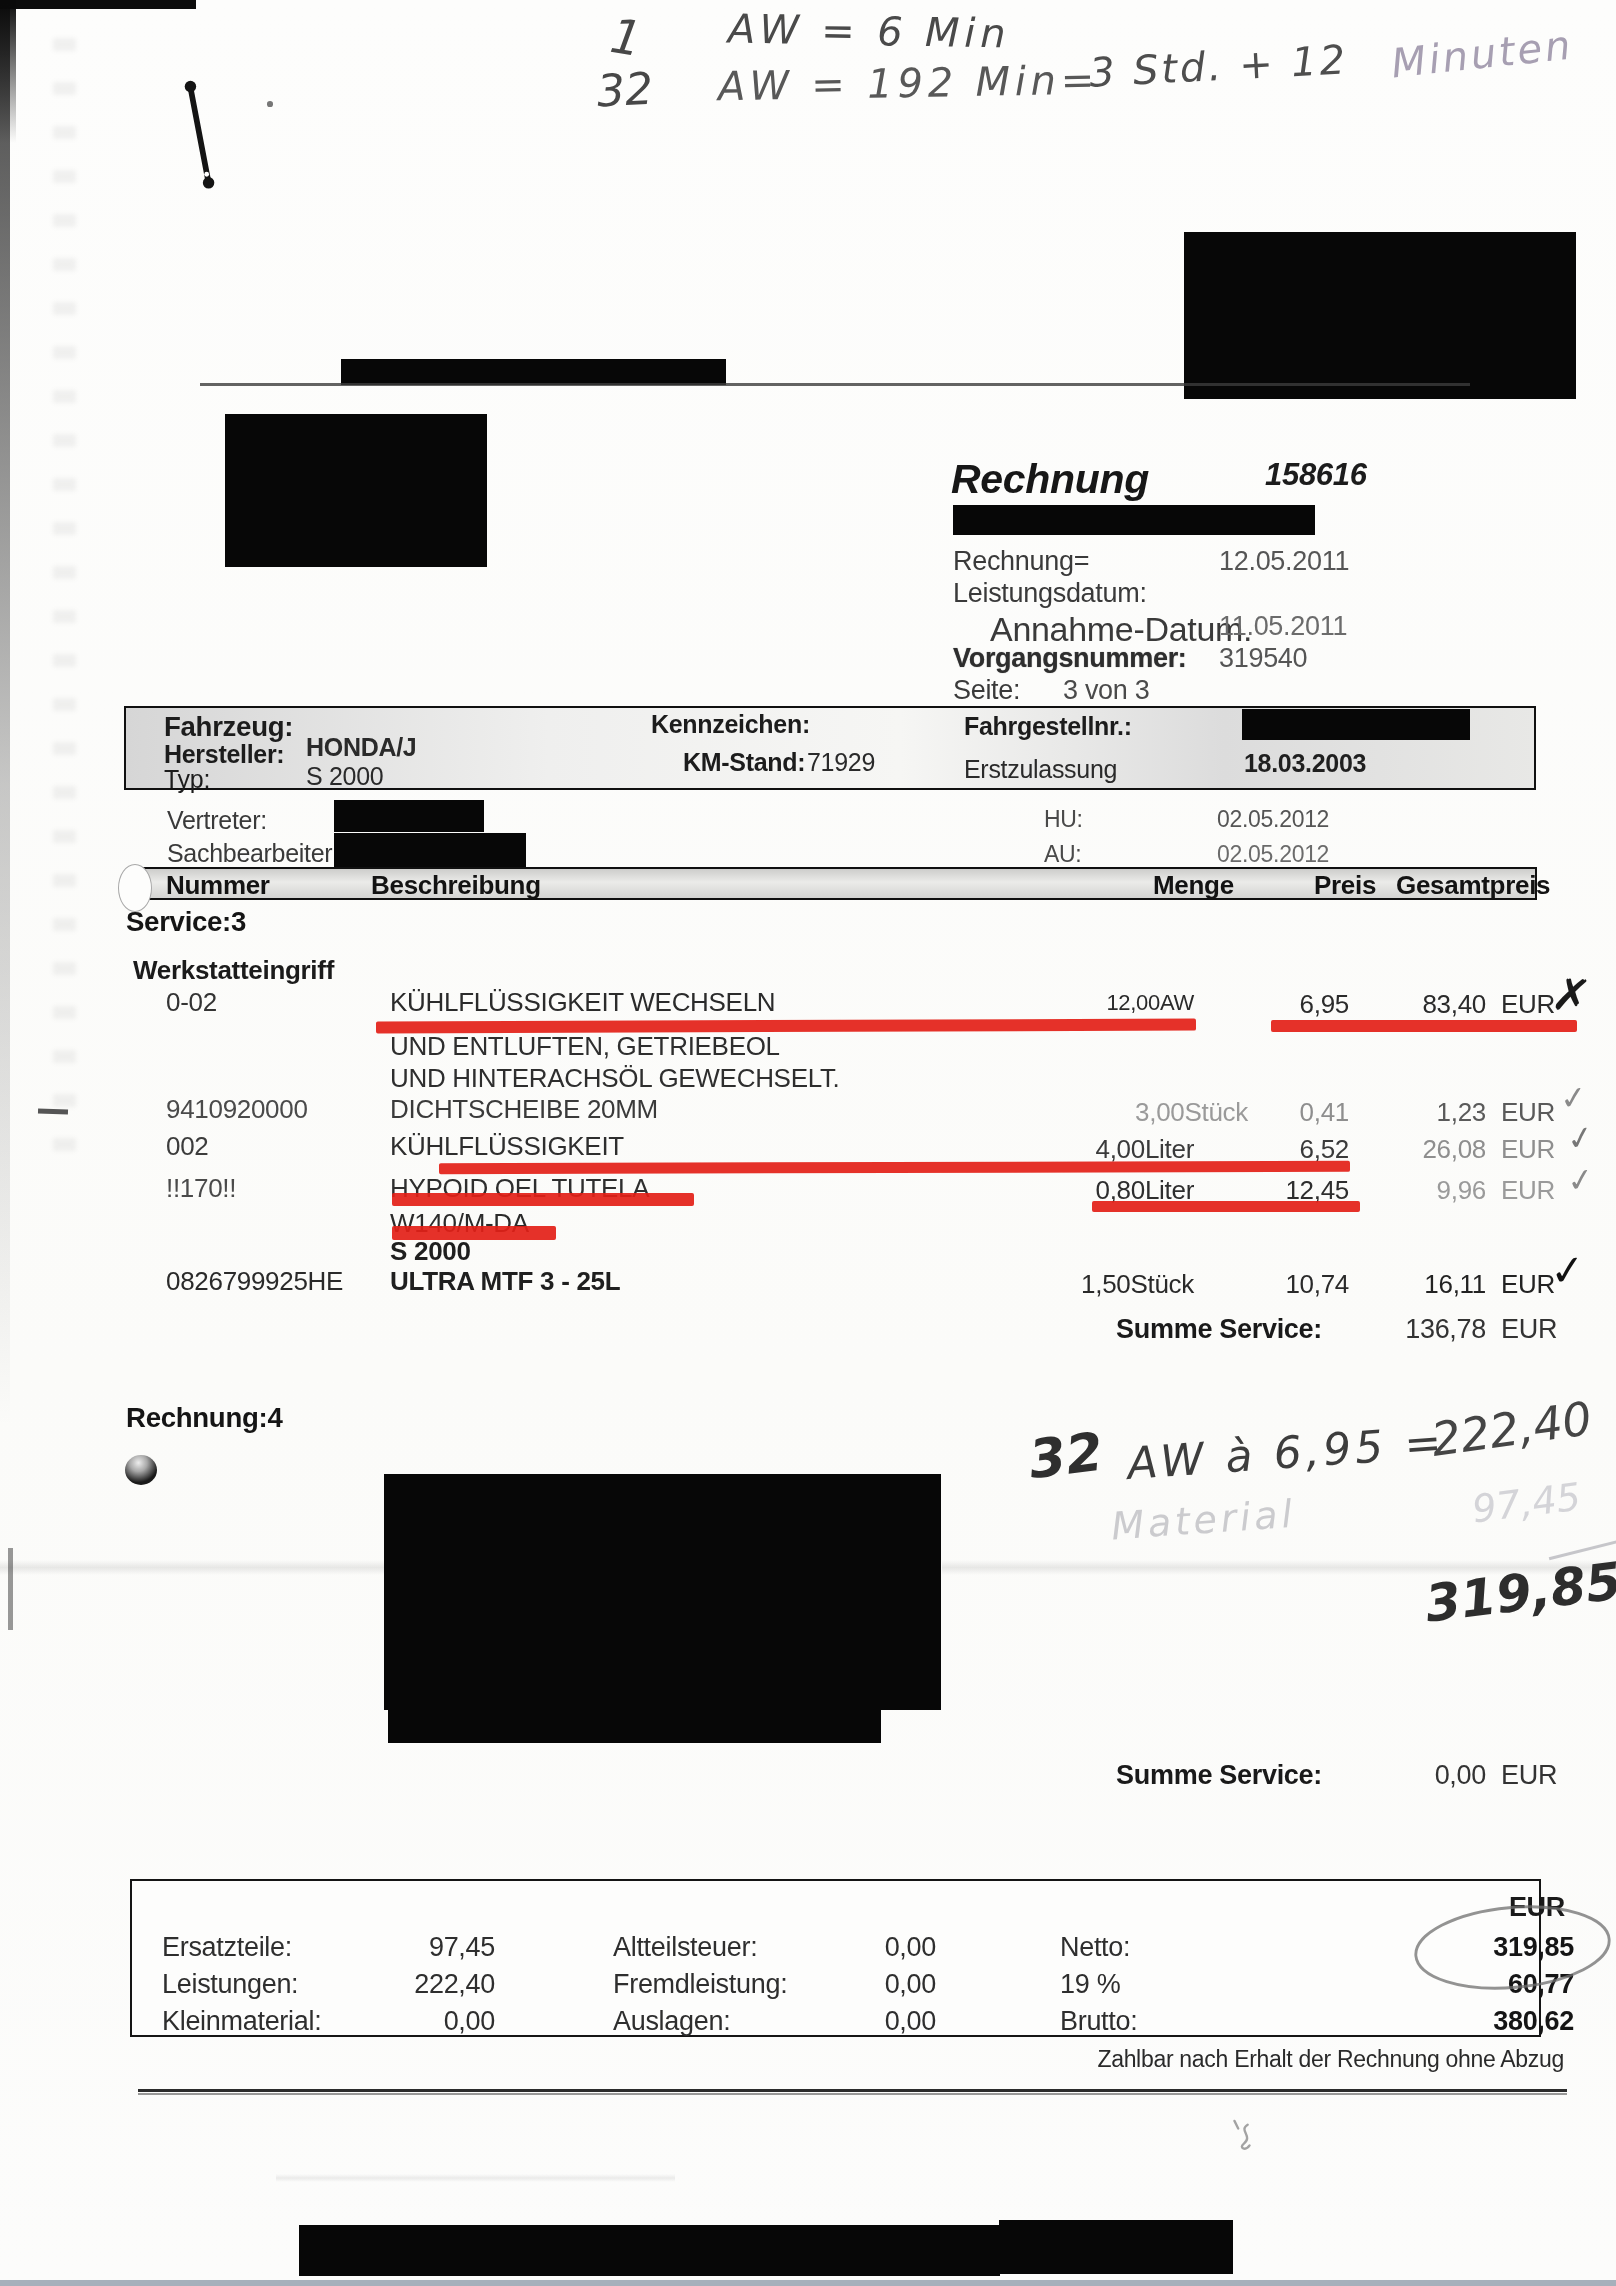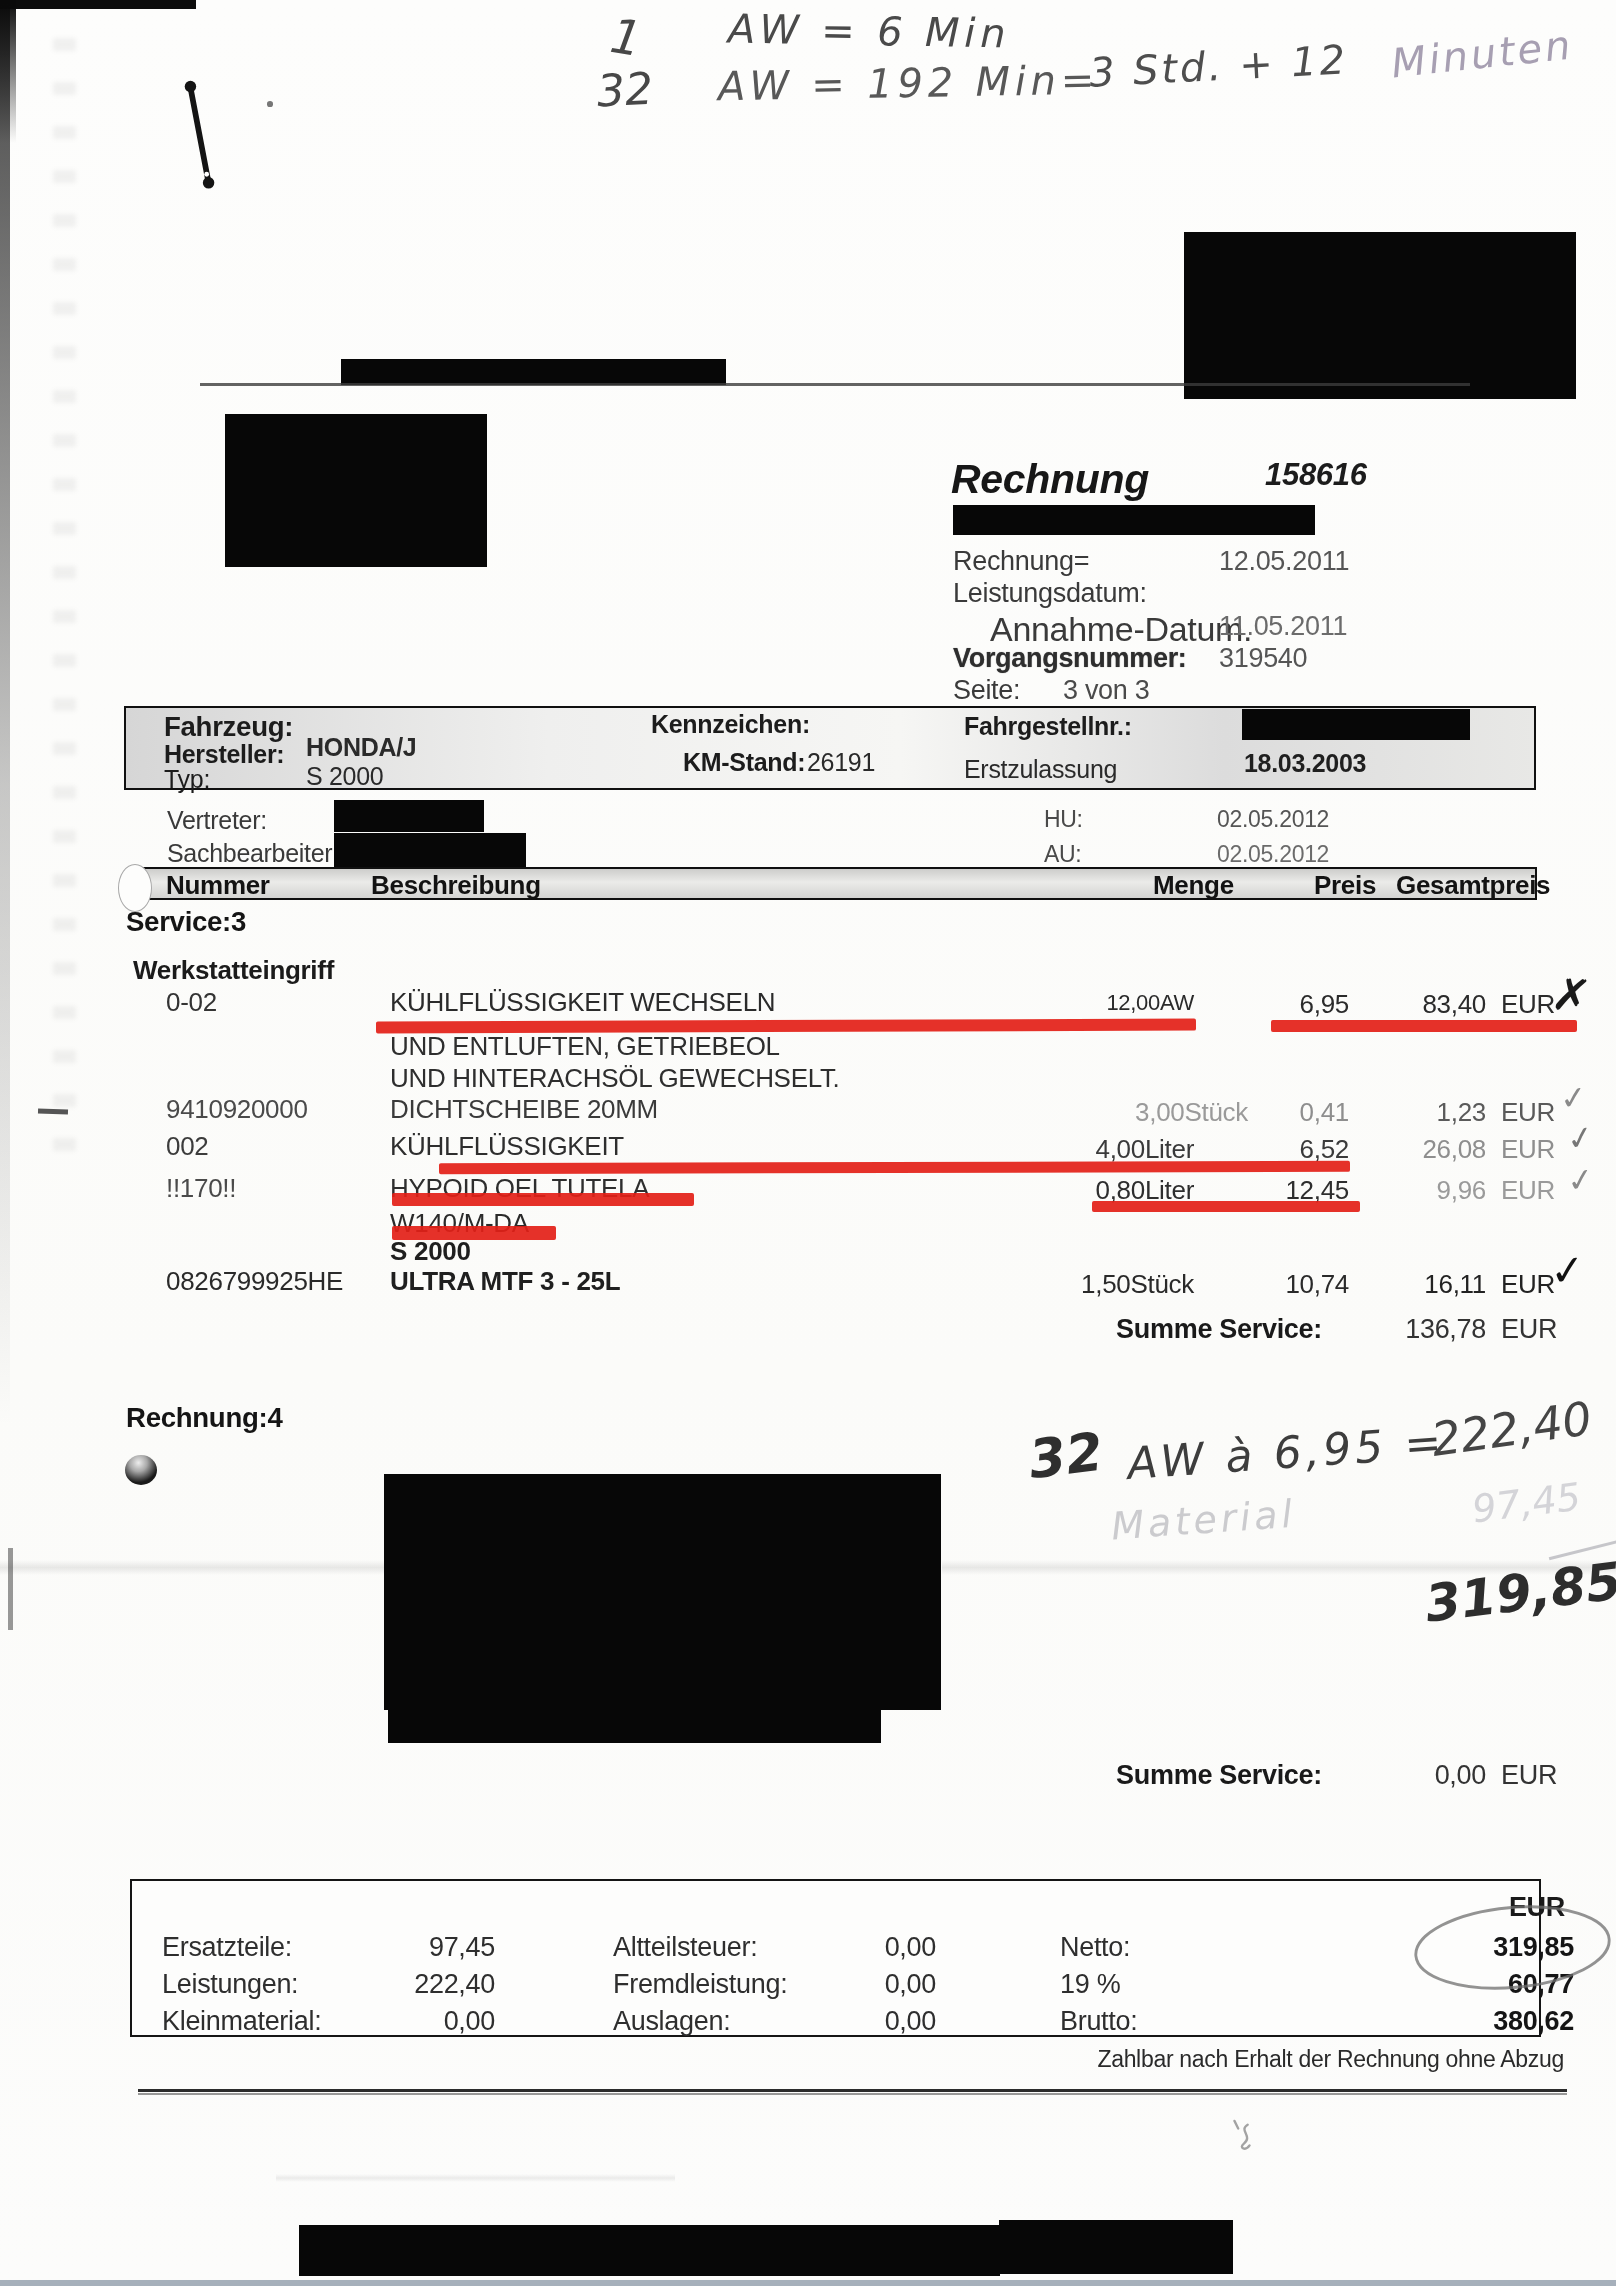--- a/index.html
+++ b/index.html
@@ -62,21 +62,21 @@
   <div class="p" style="left:1063px;top:676px;font-size:27px;color:#4a4a4a;">3 von 3</div>
 
   <div class="graybar" style="left:124px;top:706px;width:1408px;height:80px;"></div>
   <div class="p b" style="left:164px;top:713px;font-size:27.6px;color:#1c1c1c;">Fahrzeug:</div>
   <div class="p b" style="left:164px;top:741px;font-size:25px;color:#1c1c1c;">Hersteller:</div>
   <div class="p b" style="left:306px;top:734px;font-size:25px;color:#2a2a2a;">HONDA/J</div>
   <div class="p" style="left:164px;top:766px;font-size:25px;color:#1c1c1c;">Typ:</div>
   <div class="p" style="left:306px;top:763px;font-size:25px;color:#2a2a2a;">S 2000</div>
   <div class="p b" style="left:651px;top:711px;font-size:25px;color:#1c1c1c;">Kennzeichen:</div>
   <div class="p b" style="left:683px;top:749px;font-size:25px;color:#1c1c1c;">KM-Stand:</div>
-  <div class="p" style="left:807px;top:749px;font-size:25px;color:#2a2a2a;">26191</div>
+  <div class="p" style="left:807px;top:749px;font-size:25px;color:#2a2a2a;">71929</div>
   <div class="p b" style="left:964px;top:713px;font-size:25px;color:#1c1c1c;">Fahrgestellnr.:</div>
   <div class="redact" style="left:1242px;top:709px;width:228px;height:31px;"></div>
   <div class="p" style="left:964px;top:756px;font-size:25px;color:#2a2a2a;">Erstzulassung</div>
   <div class="p b" style="left:1244px;top:750px;font-size:25px;color:#1f1f1f;">18.03.2003</div>
 
   <div class="p" style="left:167px;top:807px;font-size:25px;color:#3a3a3a;">Vertreter:</div>
   <div class="redact" style="left:334px;top:800px;width:150px;height:32px;"></div>
   <div class="p" style="left:167px;top:840px;font-size:25px;color:#3a3a3a;">Sachbearbeiter:</div>
   <div class="redact" style="left:334px;top:833px;width:192px;height:34px;"></div>
   <div class="p" style="left:1044px;top:807px;font-size:23px;color:#4a4a4a;">HU:</div>

